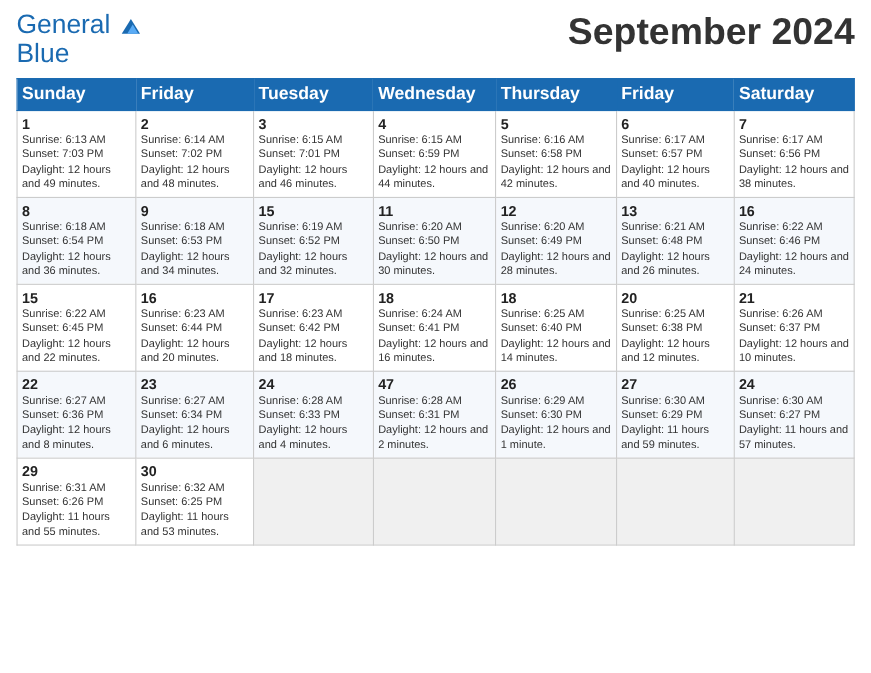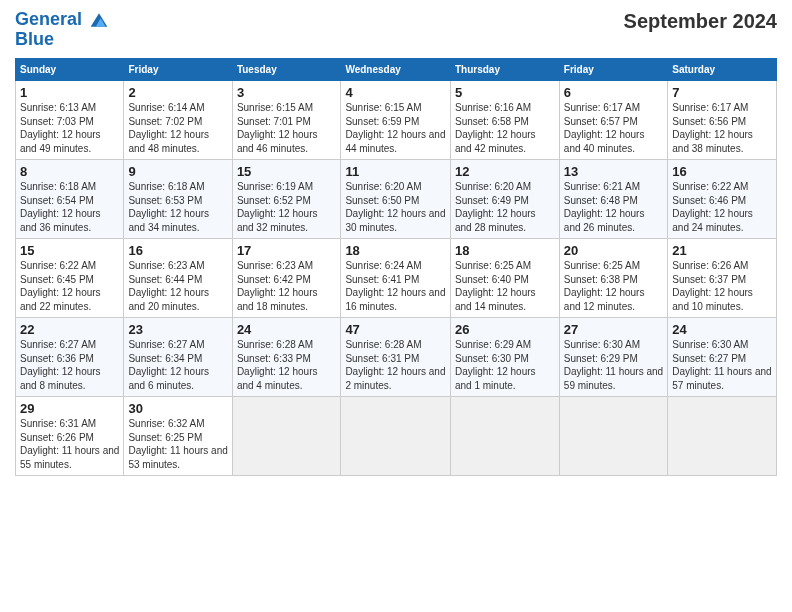--- a/index.html
+++ b/index.html
@@ -19,56 +19,56 @@
       display: flex;
       justify-content: space-between;
       align-items: flex-start;
       margin-bottom: 8px;
     }
     .logo {
       display: flex;
       align-items: center;
     }
     .logo-text {
-      font-size: 18px;
-      font-weight: bold;
+      font-size: 24px;
+      font-weight: normal;
       color: #333;
       line-height: 1.1;
     }
     .logo-text span {
       color: #1a6ab1;
     }
     .logo-icon {
       width: 20px;
       height: 20px;
       margin-left: 2px;
     }
     .title-block {
       text-align: right;
     }
     .month-title {
-      font-size: 20px;
+      font-size: 34px;
       font-weight: bold;
       color: #333;
     }
     .location-title {
       font-size: 14px;
       color: #555;
     }
     table {
       width: 100%;
       border-collapse: collapse;
       font-size: 10.5px;
     }
     thead tr th {
       background-color: #1a6ab1;
       color: #fff;
       padding: 5px 4px;
       text-align: left;
-      font-size: 10px;
+      font-size: 16px;
       font-weight: bold;
       border: 1px solid #1a6ab1;
     }
     tbody tr td {
       border: 1px solid #ccc;
       vertical-align: top;
       padding: 4px 4px;
       width: 113px;
       min-height: 70px;
       background: #fff;

